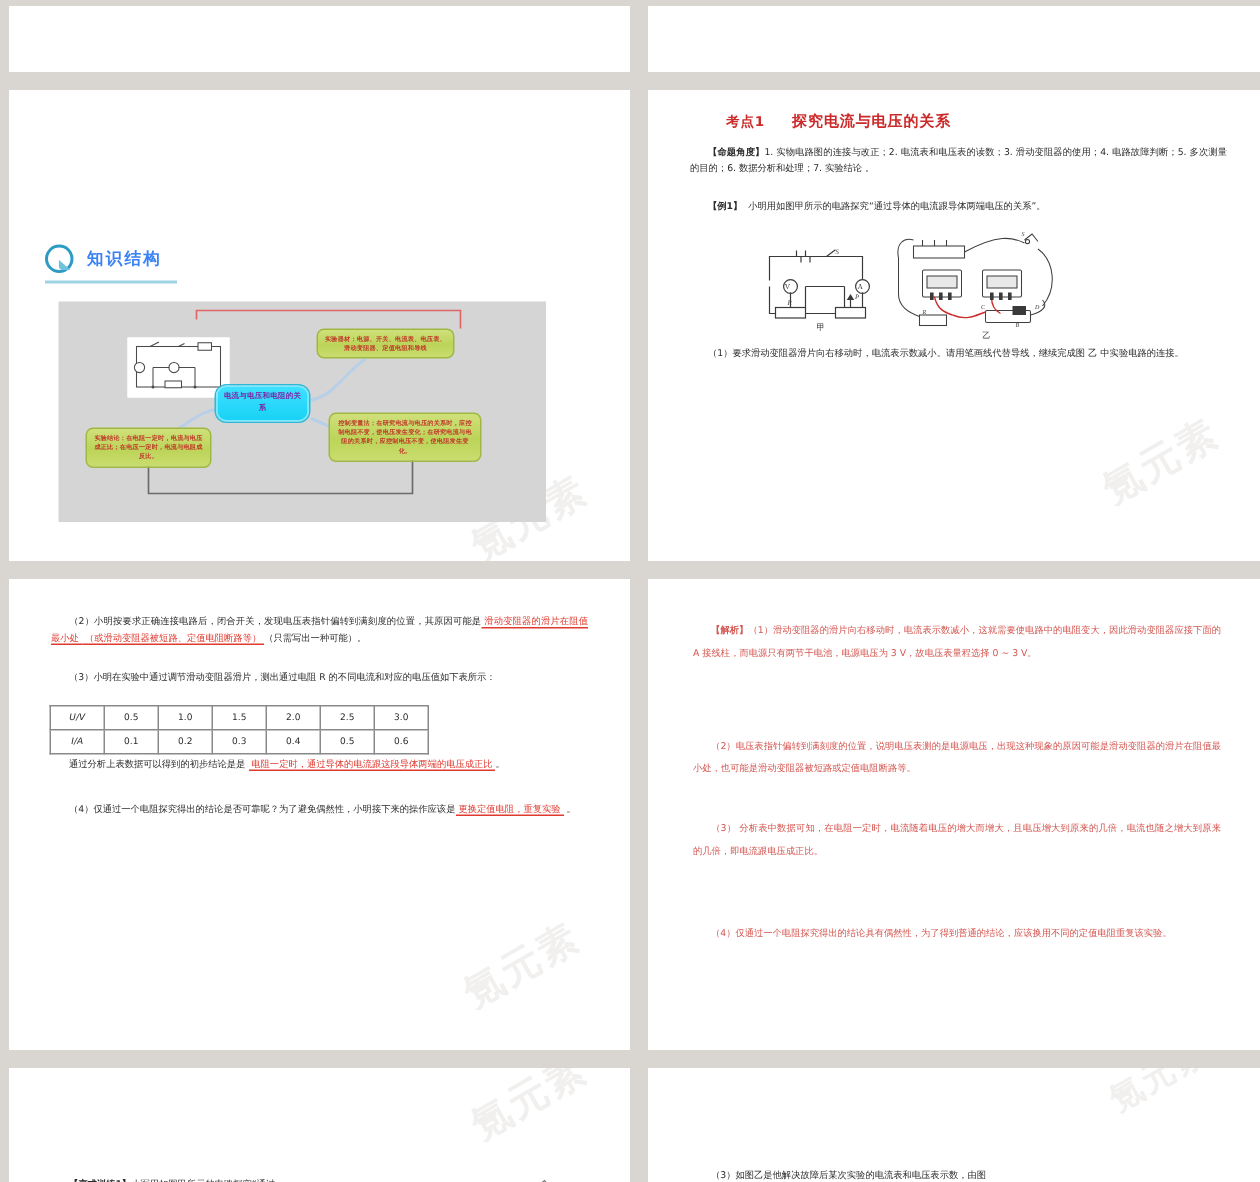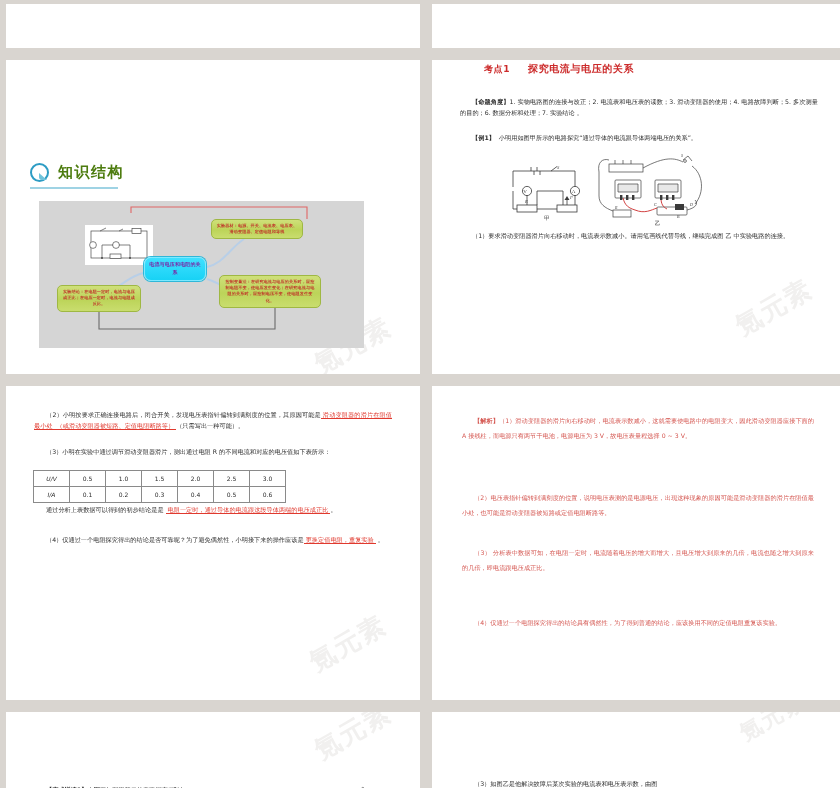--- a/index.html
+++ b/index.html
@@ -41,21 +41,21 @@
   .ks-icon .ring{
     width:15px;height:15px;border:2.2px solid #2d9cc4;border-radius:50%;
     position:absolute;left:0;top:0;
   }
   .ks-icon .tail{
     position:absolute;left:9px;top:10px;width:8px;height:7px;
     background:#6fc3db;
     clip-path:polygon(0 0,100% 100%,0 100%);
     border-radius:0 0 0 3px;
   }
-  .ks-title{font-size:15px;color:#4d7c0f;font-weight:bold;letter-spacing:1.5px;
+  .ks-title{font-size:11px;color:#3b82f6;font-weight:bold;letter-spacing:1.5px;
             font-family:"DejaVu Sans","Liberation Sans",sans-serif;}
   .ks-rule{position:absolute;left:24px;top:127px;width:88px;height:1.6px;background:#9fd3e4;}
 
   .mindmap{
     position:absolute;left:33px;top:141px;width:325px;height:147px;
     background:#d5d5d5;
   }
   .node{
     position:absolute;box-sizing:border-box;
     text-align:center;
@@ -189,21 +189,21 @@
       <div class="node node-green n-equip">实验器材：电源、开关、电流表、电压表、滑动变阻器、定值电阻和导线</div>
       <div class="node node-green n-ctrl">控制变量法：在研究电流与电压的关系时，应控制电阻不变，使电压发生变化；在研究电流与电阻的关系时，应控制电压不变，使电阻发生变化。</div>
       <div class="node node-green n-concl">实验结论：在电阻一定时，电流与电压成正比；在电压一定时，电流与电阻成反比。</div>
       <div class="node node-center n-center">电流与电压和电阻的关系</div>
     </div>
   </div>
 
   <div class="slide">
     <div class="wm" style="left:300px;top:230px;">氪元素</div>
 
-    <div class="doc kp-title" style="left:52px;top:2px;">
+    <div class="doc kp-title" style="left:52px;top:14px;">
       <span class="num">考点1</span><span class="gap"></span><span>探究电流与电压的关系</span>
     </div>
 
     <div class="doc p" style="left:28px;top:36px;width:358px;">
       <span class="ind"></span><b>【命题角度】</b><span>1. 实物电路图的连接与改正；2. 电流表和电压表的读数；3. 滑动变阻器的使用；4. 电路故障判断；5. 多次测量的目的；6. 数据分析和处理；7. 实验结论 。</span>
     </div>
 
     <div class="doc p" style="left:28px;top:72px;width:358px;">
       <span class="ind"></span><b>【例1】</b>&nbsp;&nbsp;<span>小明用如图甲所示的电路探究“通过导体的电流跟导体两端电压的关系”。</span>
     </div>

